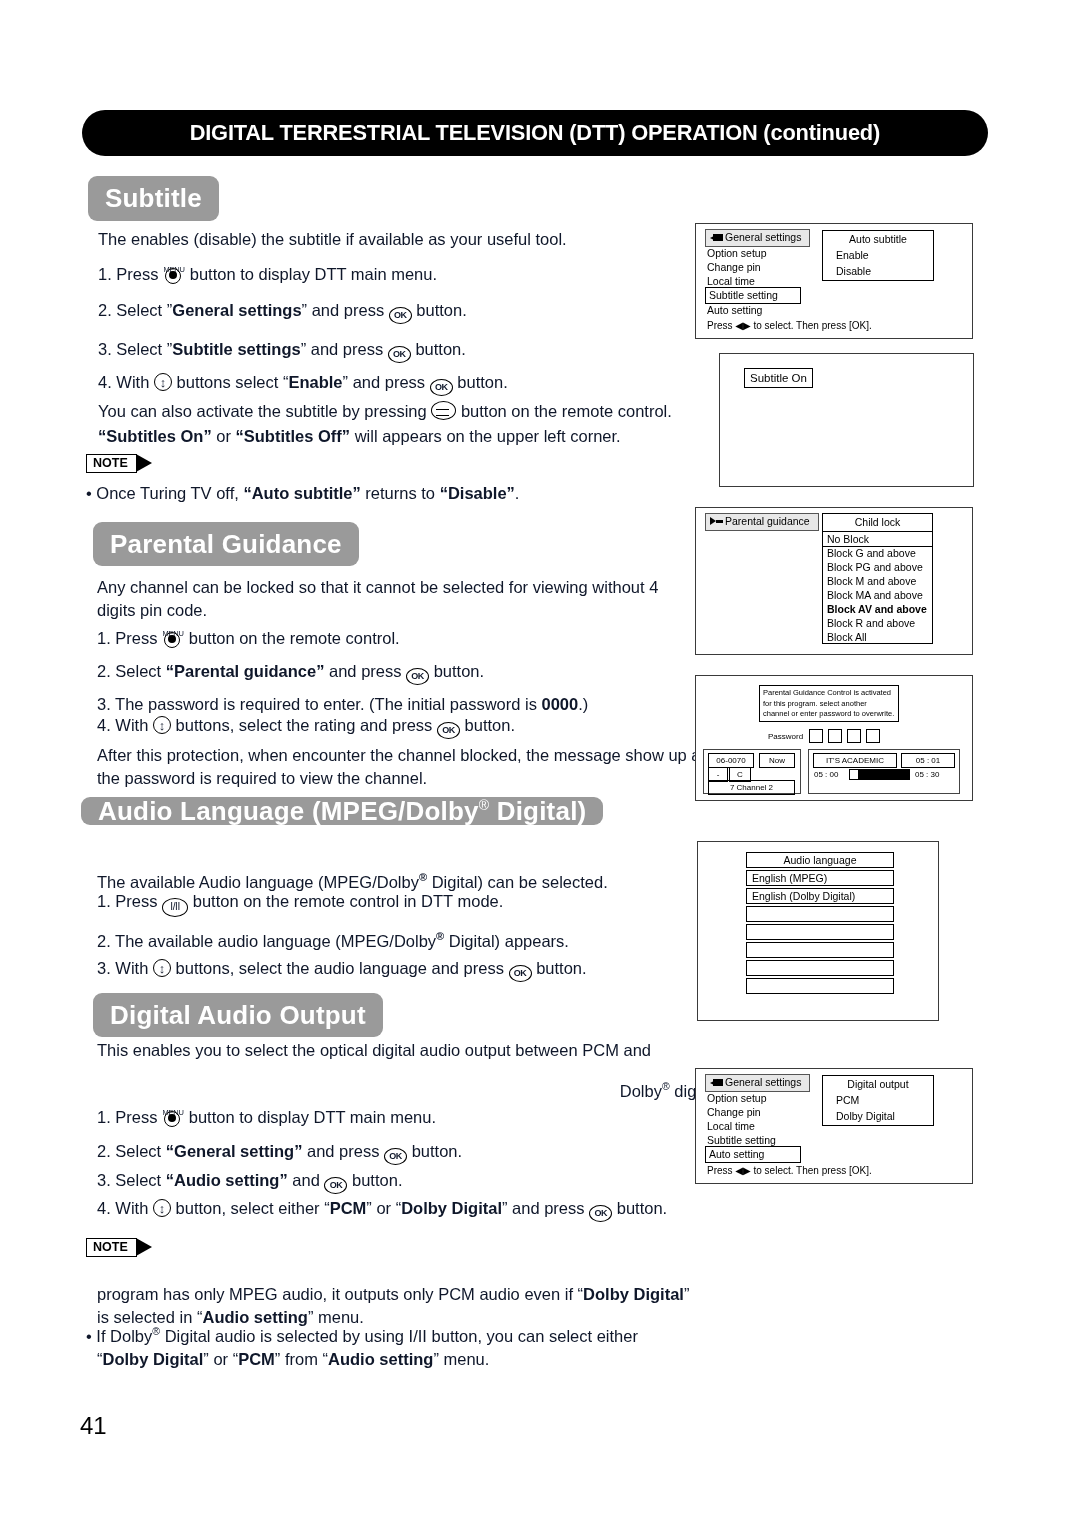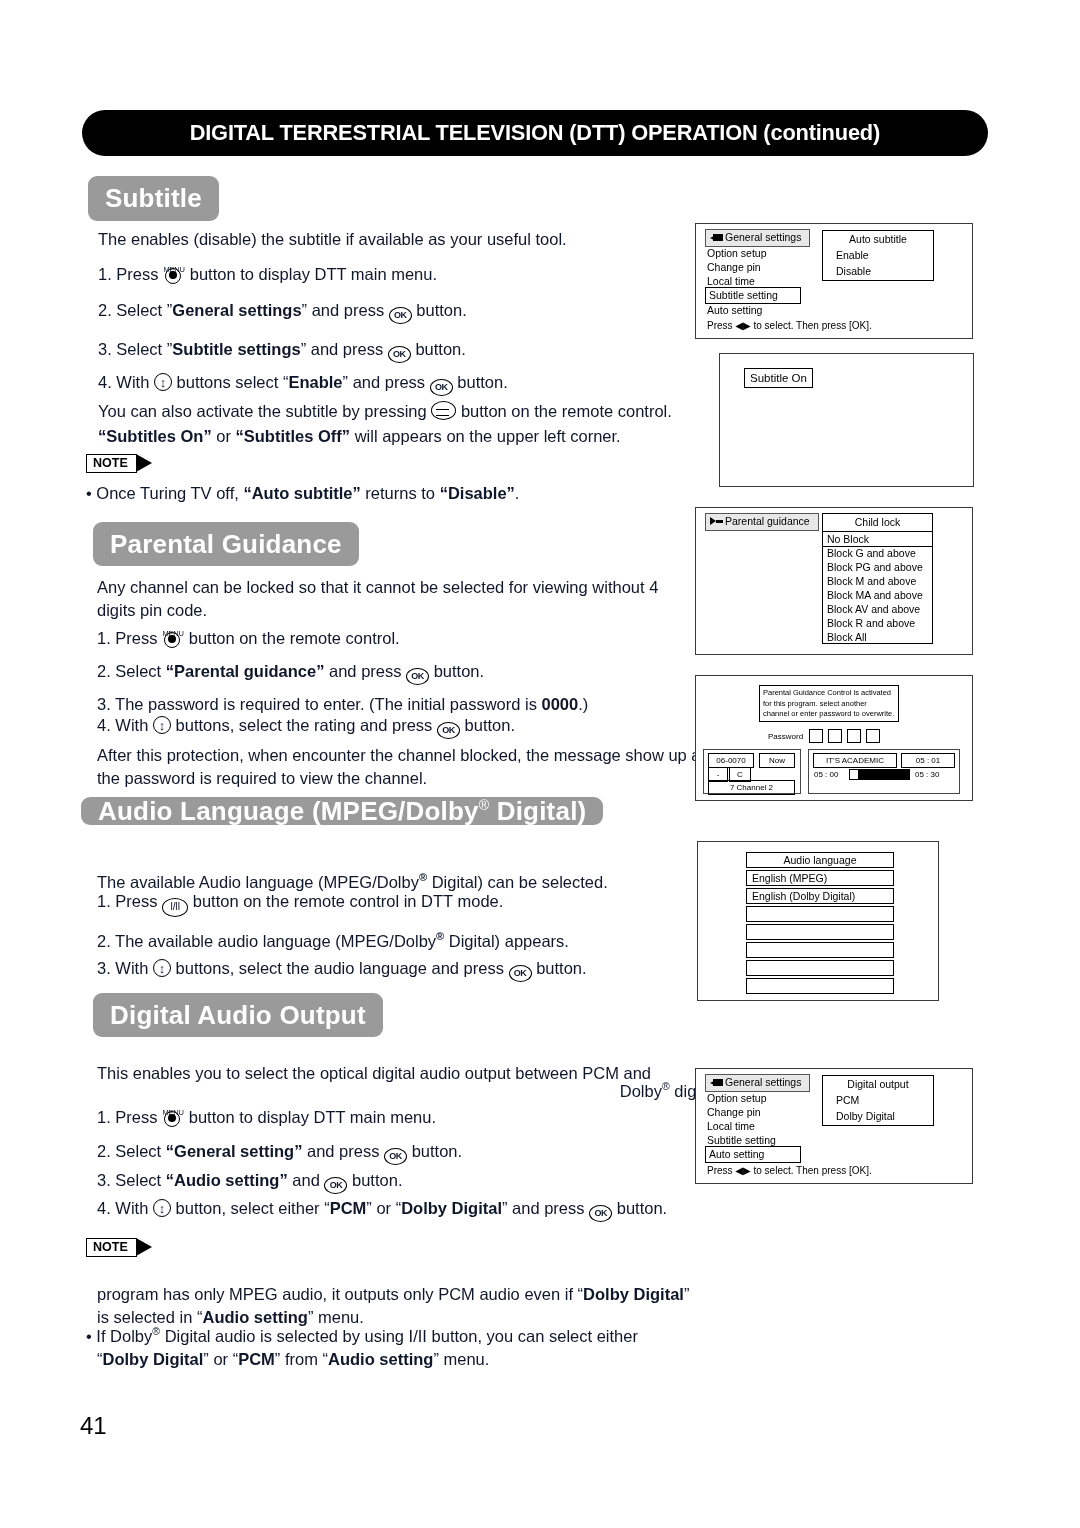--- a/index.html
+++ b/index.html
@@ -487,21 +487,21 @@
   <span class="btn-updown"></span>
   <span>buttons, select the audio language and press</span>
   <span class="btn-ok">OK</span>
   <span>button.</span>
 </div>
 
 <div class="pill" style="left:93px; top:993px; height:44px;">
   <span class="pill-text">Digital Audio Output</span>
 </div>
 
-<div class="para" style="left:97px; top:1062px; width:625px;">
+<div class="para" style="left:97px; top:1039px; width:625px;">
   <span>This enables you to select the optical digital audio output between PCM and</span>
 </div>
 <div class="para" style="left:97px; top:1075px; width:625px;text-align:right;">
   <span>Dolby</span><span class="sup">®</span><span> digital.</span>
 </div>
 
 <div class="para" style="left:97px; top:1104px; width:600px;">
   <span>1. Press</span>
   <span class="btn-menu"><span class="lbl">MENU</span><span class="circ"></span></span>
   <span>button to display DTT main menu.</span>
@@ -573,21 +573,21 @@
     <span class="icon-pg"></span><span>Parental guidance</span>
   </div>
 
   <div class="submenu" style="left:126px; top:5px; width:111px; height:131px;">
     <div class="title" style="line-height:17px;">Child lock</div>
     <div class="list-row sel" style="left:-1px; top:17px; width:111px;"><span>No Block</span></div>
     <div class="list-row" style="left:0px; top:32px; width:110px;"><span>Block G and above</span></div>
     <div class="list-row" style="left:0px; top:46px; width:110px;"><span>Block PG and above</span></div>
     <div class="list-row" style="left:0px; top:60px; width:110px;"><span>Block M and above</span></div>
     <div class="list-row" style="left:0px; top:74px; width:110px;"><span>Block MA and above</span></div>
-    <div class="list-row" style="left:0px; top:88px; width:110px;"><span>Block AV and above</span></div>
+    <div class="list-row" style="left:0px; top:88px; width:110px;font-weight:bold;"><span>Block AV and above</span></div>
     <div class="list-row" style="left:0px; top:102px; width:110px;"><span>Block R and above</span></div>
     <div class="list-row" style="left:0px; top:116px; width:110px;"><span>Block All</span></div>
   </div>
 </div>
 
 <div class="osd" style="left:695px; top:675px; width:278px; height:126px;">
   <div class="pw-msg" style="left:63px; top:9px; width:140px; height:37px;">Parental Guidance Control is activated
 for this program. select another
 channel or enter password to overwrite.</div>
 
@@ -609,21 +609,21 @@
     <div class="epg-cell" style="left:4px; top:3px; width:84px;">IT'S ACADEMIC</div>
     <div class="epg-cell" style="left:92px; top:3px; width:54px;">05 : 01</div>
     <div class="epg-time" style="left:5px; top:19px;">05 : 00</div>
     <div class="epg-progress" style="left:40px; top:19px; width:61px; height:11px;">
         <span class="fill"></span>
       </div>
     <div class="epg-time" style="left:106px; top:19px;">05 : 30</div>
   </div>
 </div>
 
-<div class="osd" style="left:697px; top:841px; width:242px; height:160px;">
+<div class="osd" style="left:697px; top:841px; width:242px; height:180px;">
   <div class="bar-row" style="left:48px; top:10px; width:148px; height:16px;">Audio language</div>
   <div class="bar-row" style="left:48px; top:28px; width:148px; height:16px; text-align:left; padding-left:5px;">English (MPEG)</div>
   <div class="bar-row" style="left:48px; top:46px; width:148px; height:16px; text-align:left; padding-left:5px;">English (Dolby Digital)</div>
   <div class="bar-row" style="left:48px; top:64px; width:148px; height:16px;"></div>
   <div class="bar-row" style="left:48px; top:82px; width:148px; height:16px;"></div>
   <div class="bar-row" style="left:48px; top:100px; width:148px; height:16px;"></div>
   <div class="bar-row" style="left:48px; top:118px; width:148px; height:16px;"></div>
   <div class="bar-row" style="left:48px; top:136px; width:148px; height:16px;"></div>
 </div>
 

